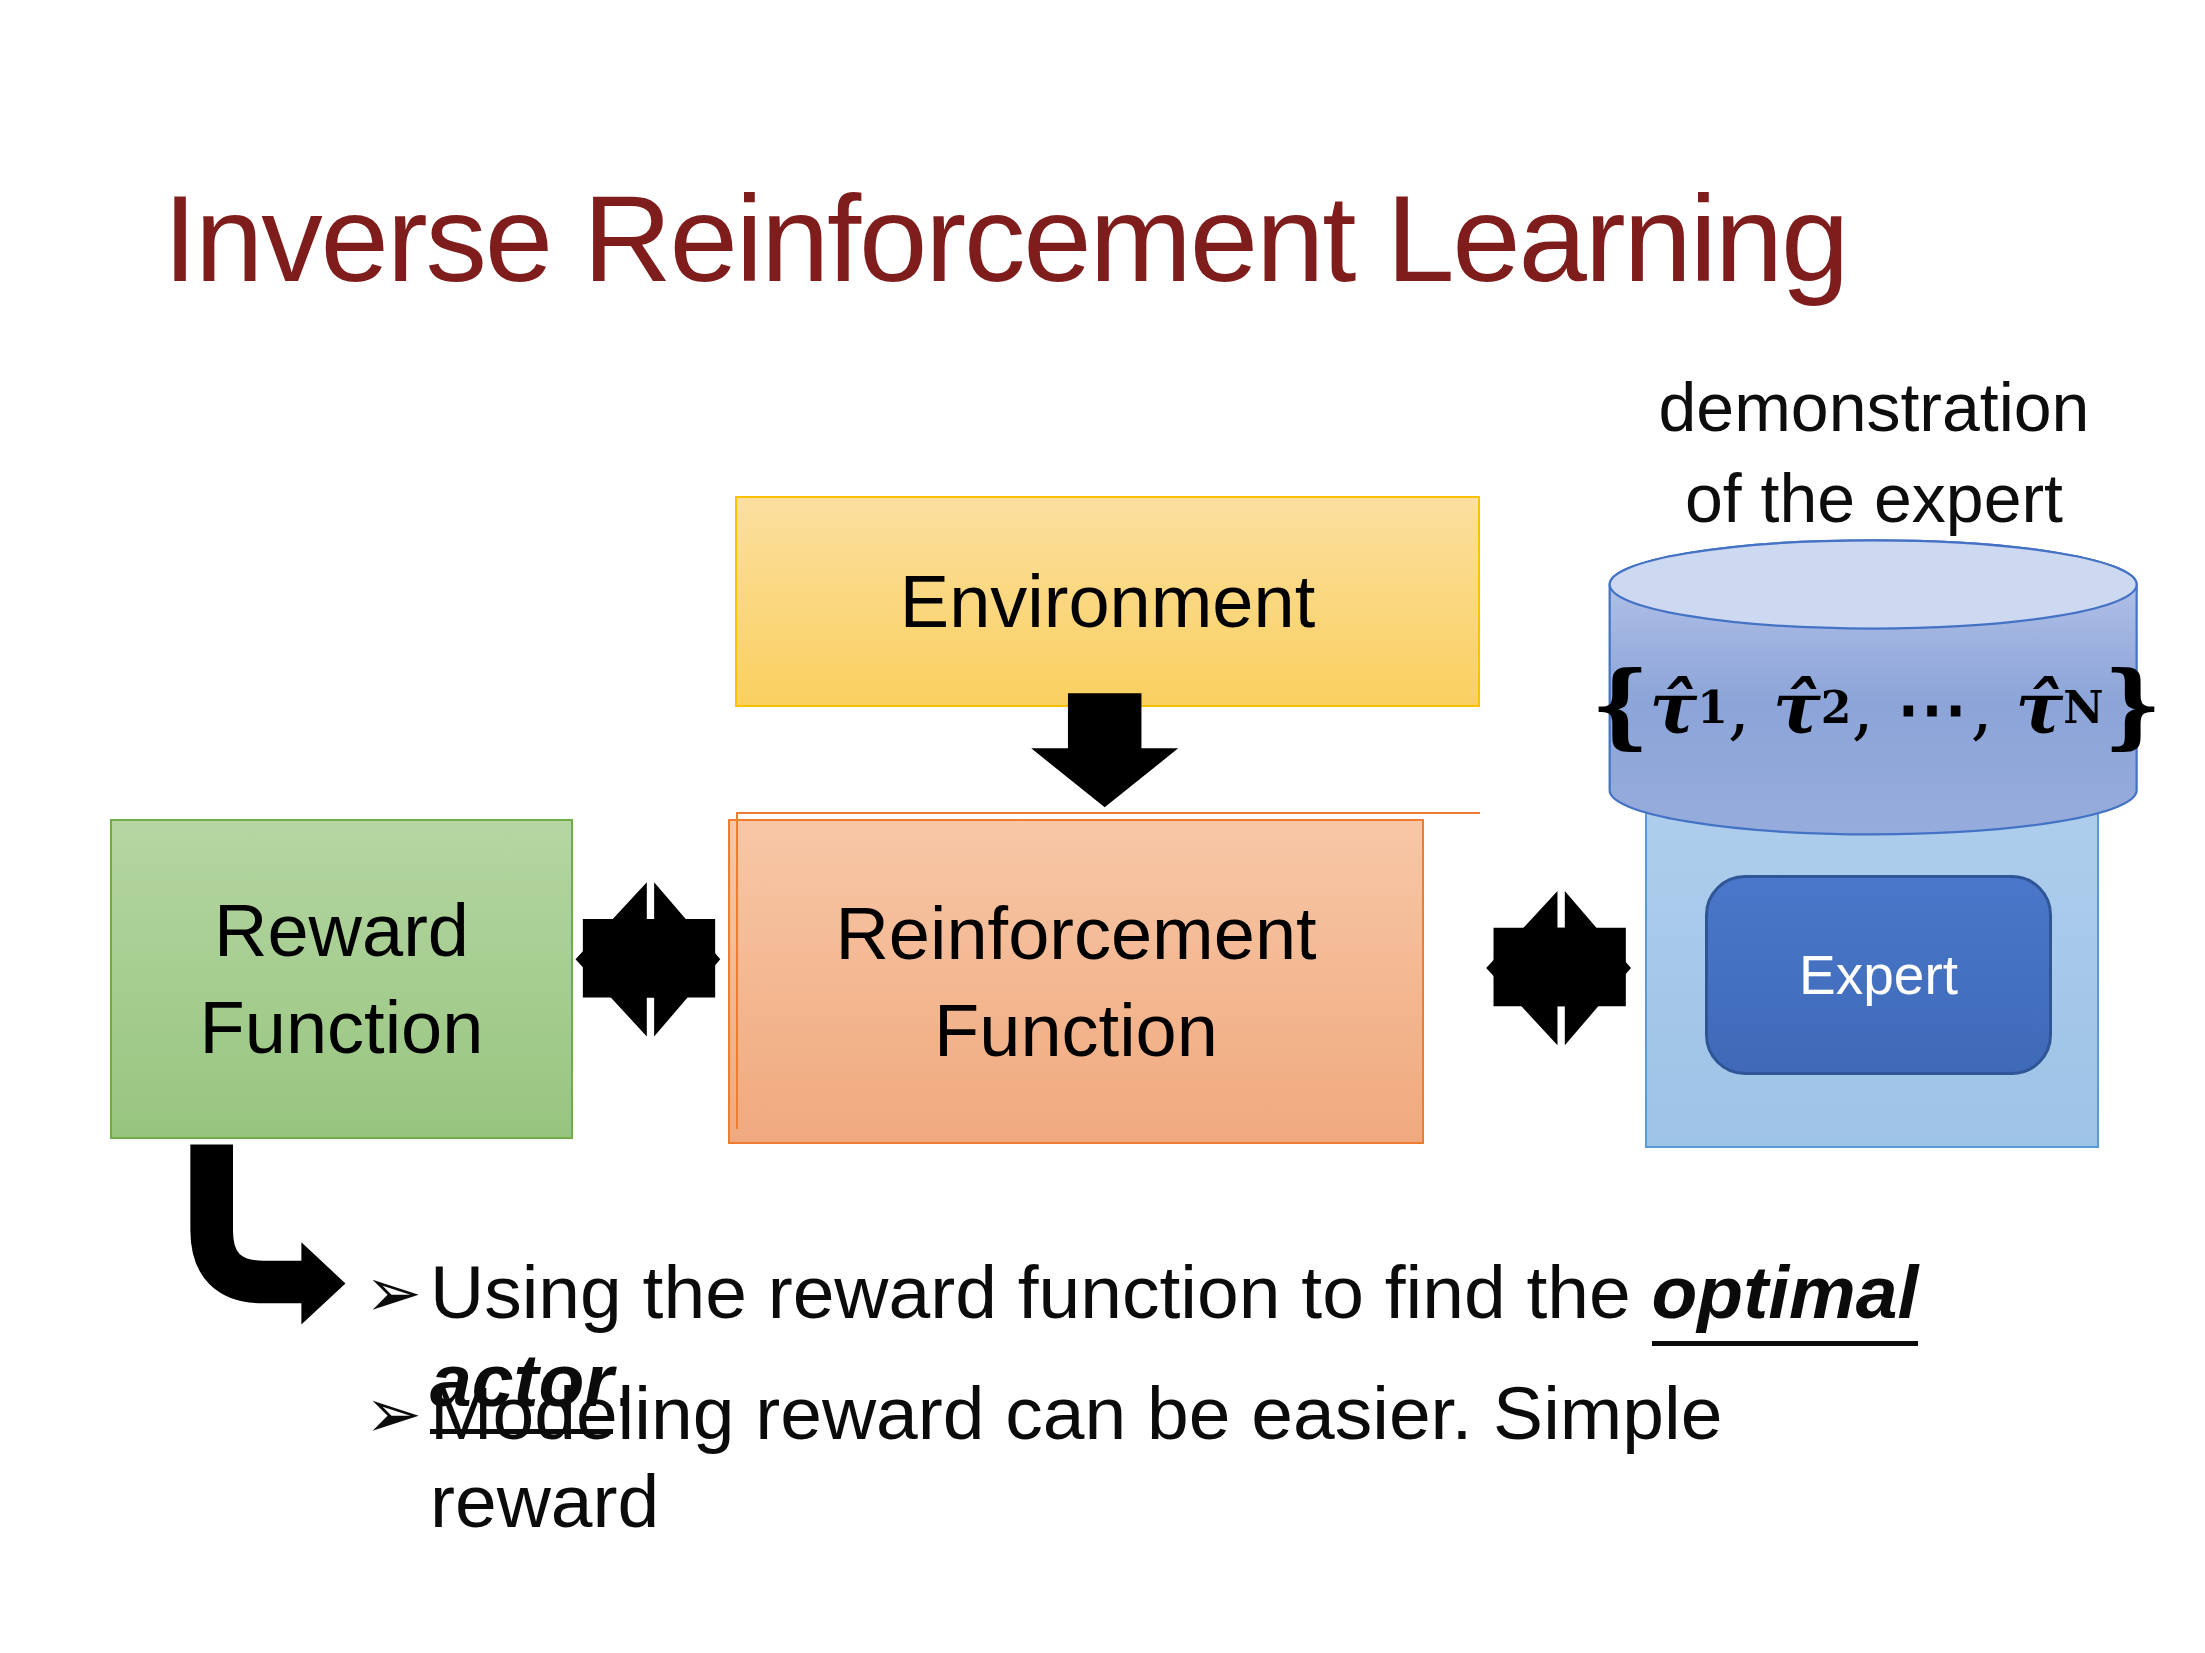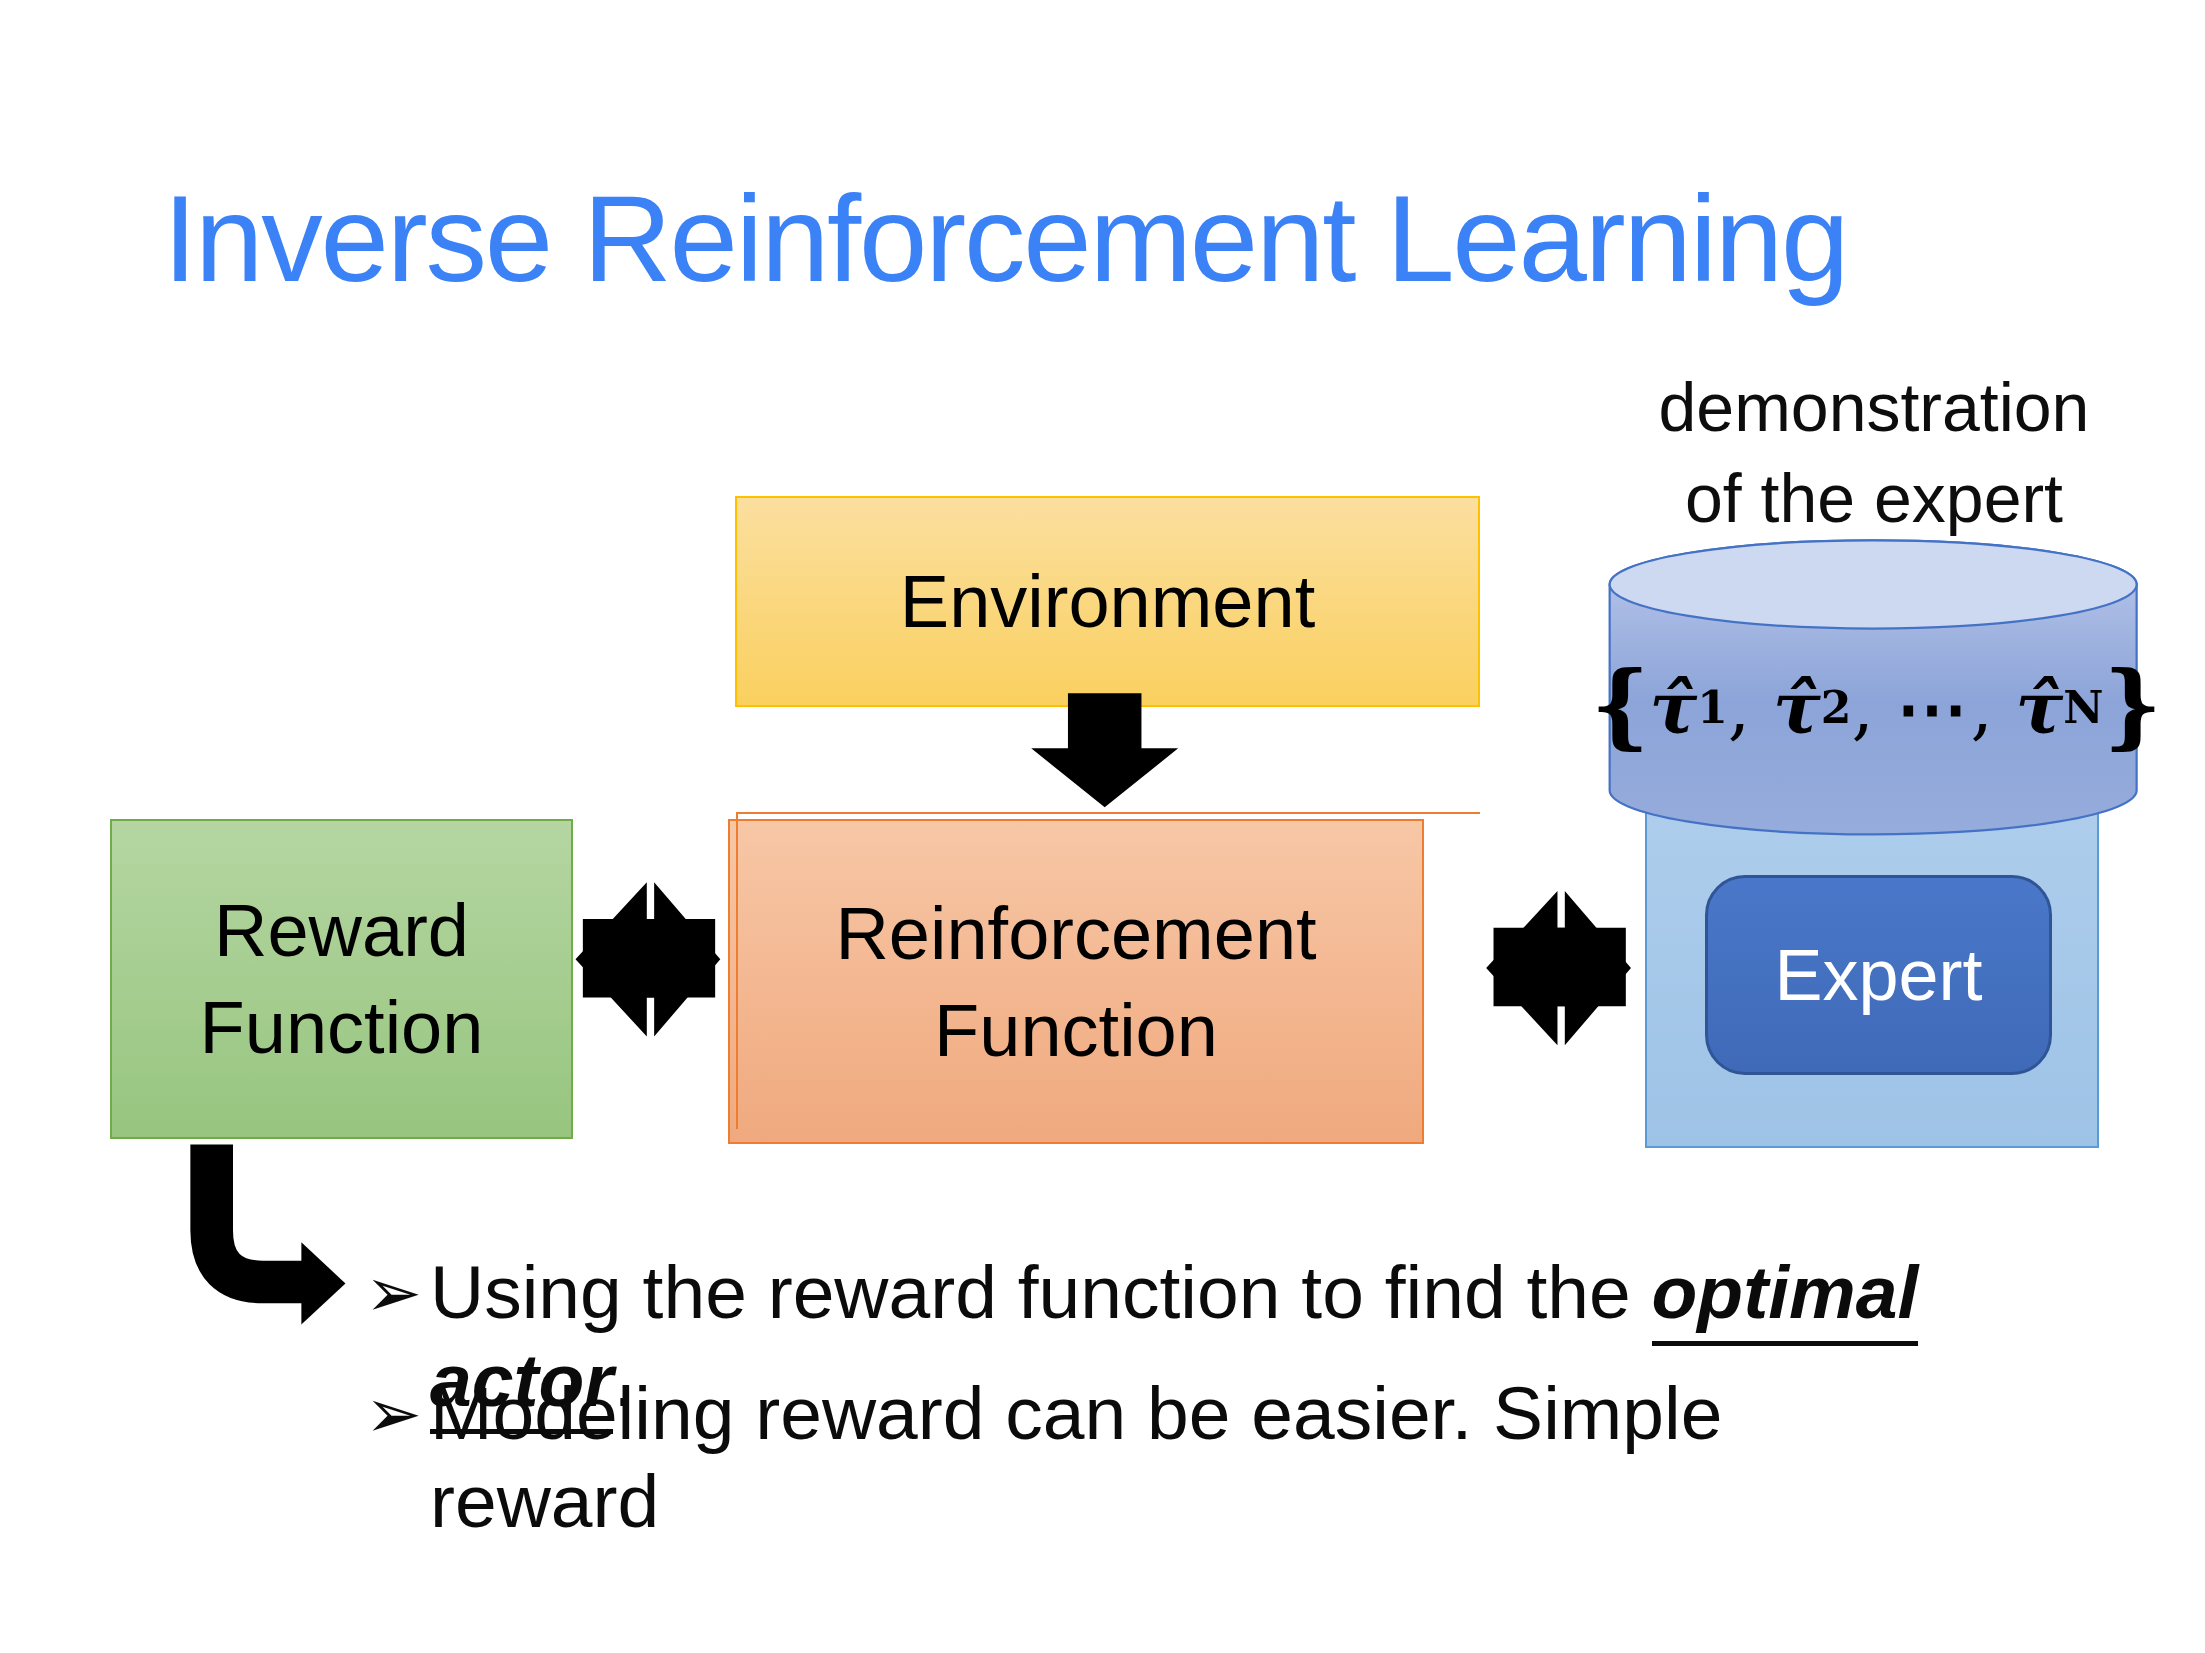--- a/index.html
+++ b/index.html
@@ -7,21 +7,21 @@
     position:relative;
     width:2205px;height:1654px;
     background:#ffffff;
     font-family:"Liberation Sans", sans-serif;
     overflow:hidden;
   }
   .abs{position:absolute;}
   
   .title{
     left:163px;top:168px;width:1911px;
-    font-size:123px;letter-spacing:-2.2px;color:#3b82f6;
+    font-size:123px;letter-spacing:-2.2px;color:#7f1d1d;
     white-space:nowrap;z-index:1;
   }
   
   .demo-label{
     left:1580px;top:362px;width:588px;
     text-align:center;font-size:68px;line-height:91px;color:#0d0d0d;
     z-index:3;
   }
   
   .box{
@@ -53,21 +53,21 @@
     left:1645px;top:812px;width:454px;height:336px;
     background:linear-gradient(180deg,#aecdec 0%,#9dc3e6 100%);
     border:2.2px solid #5b9bd5;
     z-index:1;box-sizing:border-box;
   }
   .expert-box{
     left:1705px;top:875px;width:347px;height:200px;
     background:linear-gradient(180deg,#4a77c9 0%,#3f6ab8 100%);
     border:3.7px solid #2f5597;border-radius:40px;
     display:flex;align-items:center;justify-content:center;
-    color:#ffffff;font-size:72px;
+    color:#ffffff;font-size:55px;
     z-index:4;box-sizing:border-box;
   }
   
   .shape-layer{left:0;top:0;z-index:2;pointer-events:none;}
   
   .formula{
     left:1619px;top:645px;width:515px;height:125px;
     display:flex;align-items:center;justify-content:center;
     font-family:"DejaVu Serif", serif;font-size:71px;color:#000;
     z-index:3;white-space:pre;

